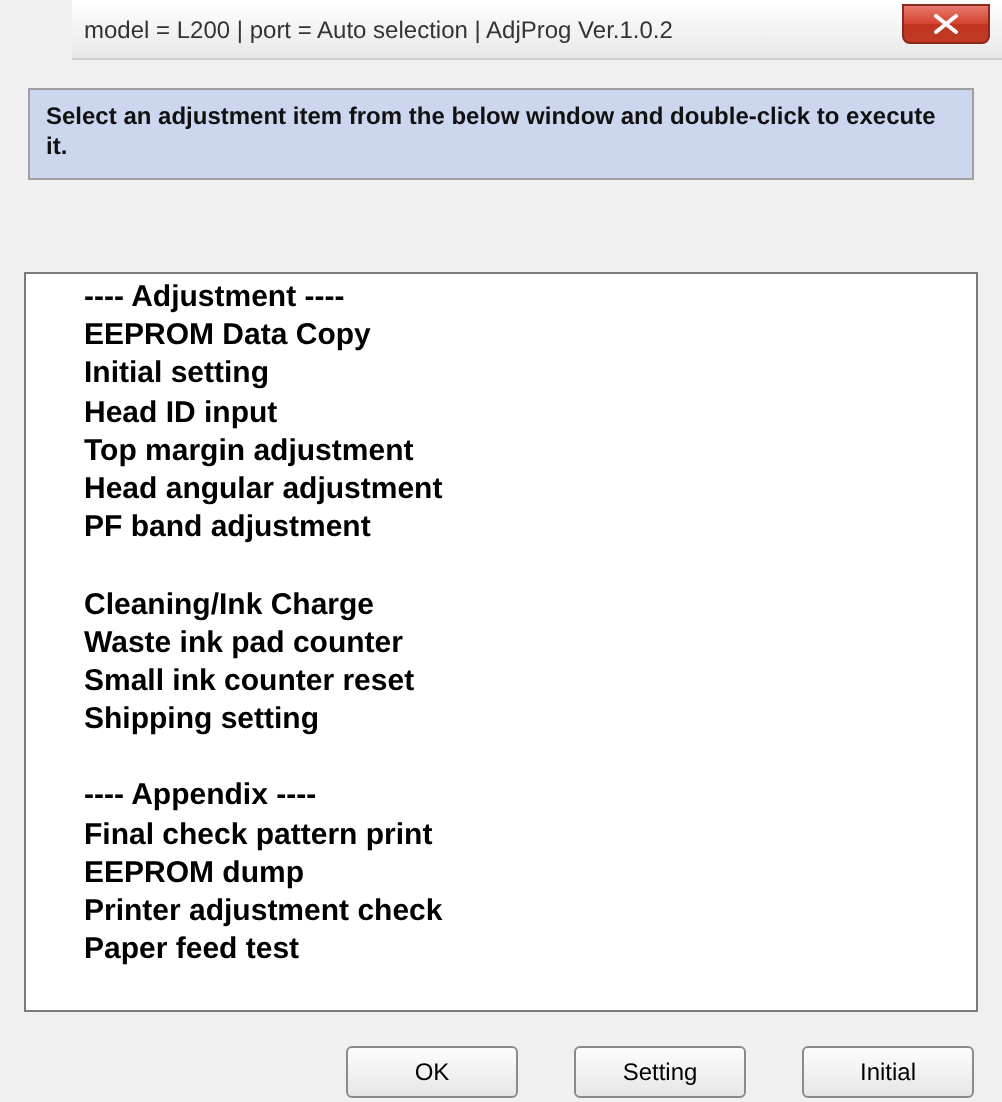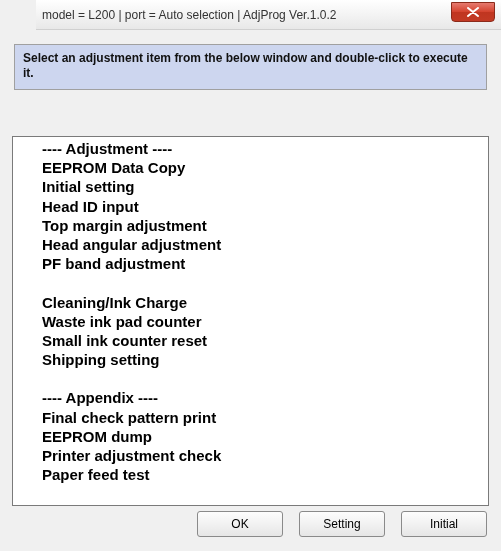--- a/index.html
+++ b/index.html
@@ -85,23 +85,23 @@
     user-select: none;
   }
   .listbox .blank { height: 1.28em; }
   
   .listbox::-webkit-scrollbar { width: 17px; }
   .listbox::-webkit-scrollbar-track { background: #f0f0f0; border-left:1px solid #d0d0d0;}
   .listbox::-webkit-scrollbar-thumb { background: #cdcdcd; border:1px solid #a8a8a8; border-radius:2px;}
   .button-row {
     position: absolute;
     right: 14px;
-    bottom: 14px;
+    bottom: 2px;
     display: flex;
-    gap: 16px;
+    gap: 28px;
   }
   .win-btn {
     min-width: 86px;
     height: 26px;
     background: linear-gradient(to bottom, #fdfdfd, #e6e6e6);
     border: 1px solid #8a8a8a;
     border-radius: 3px;
     font-size: 12px;
     color: #000;
     cursor: pointer;

